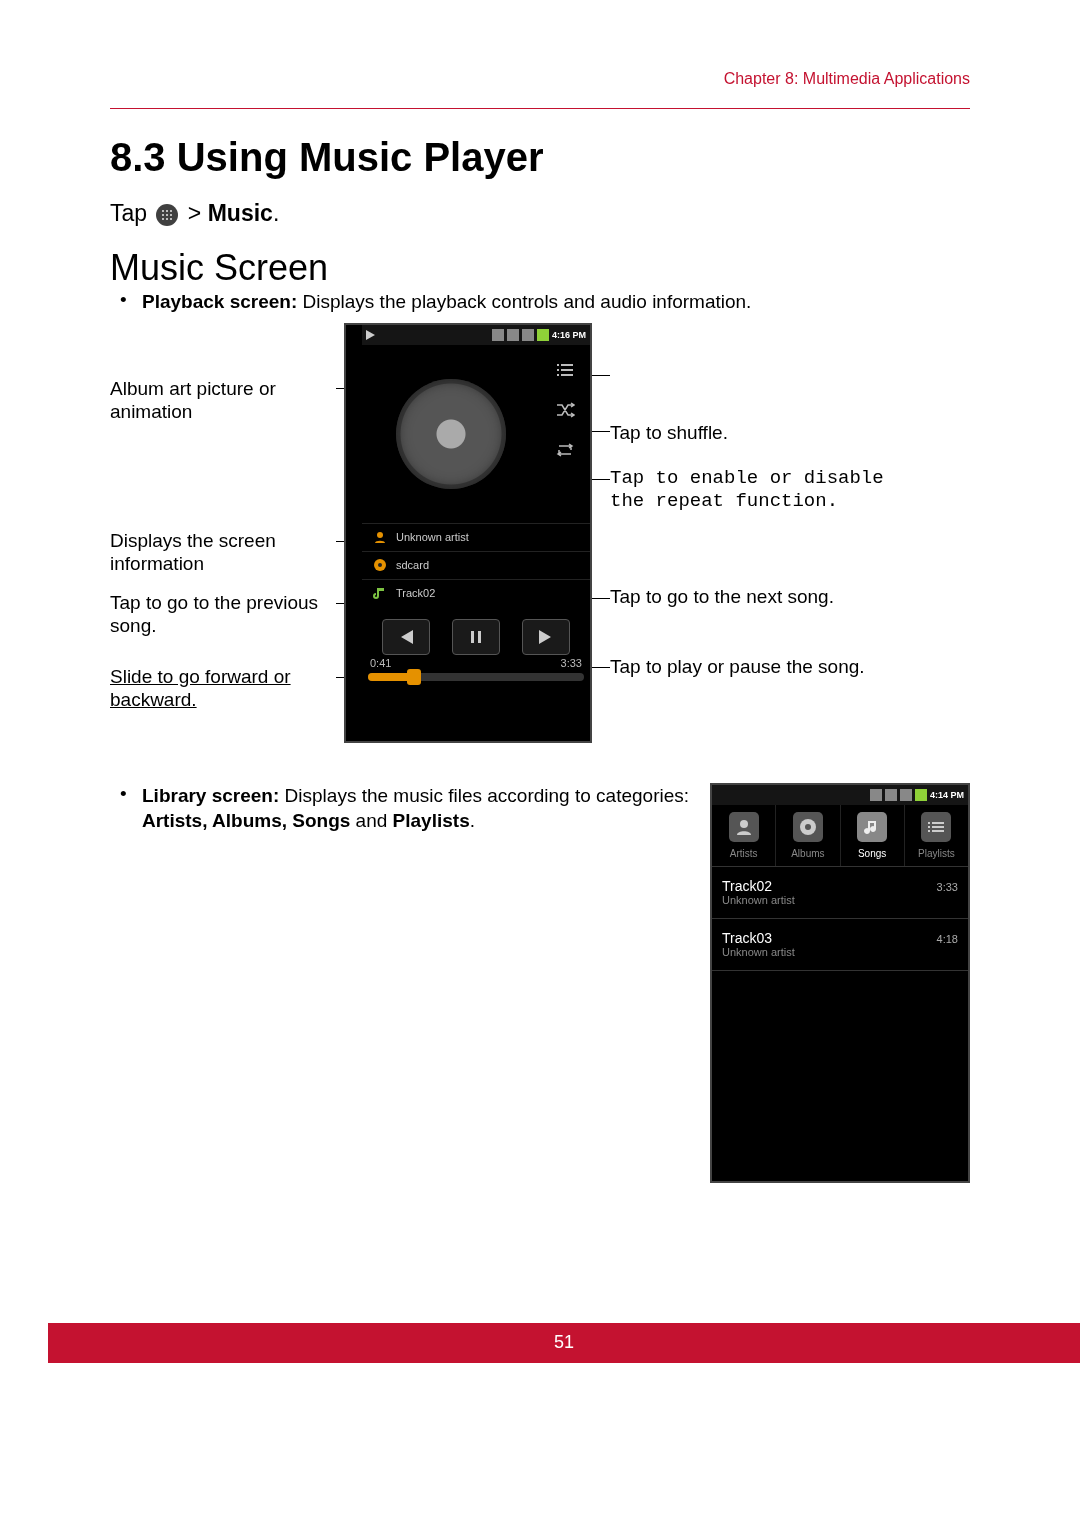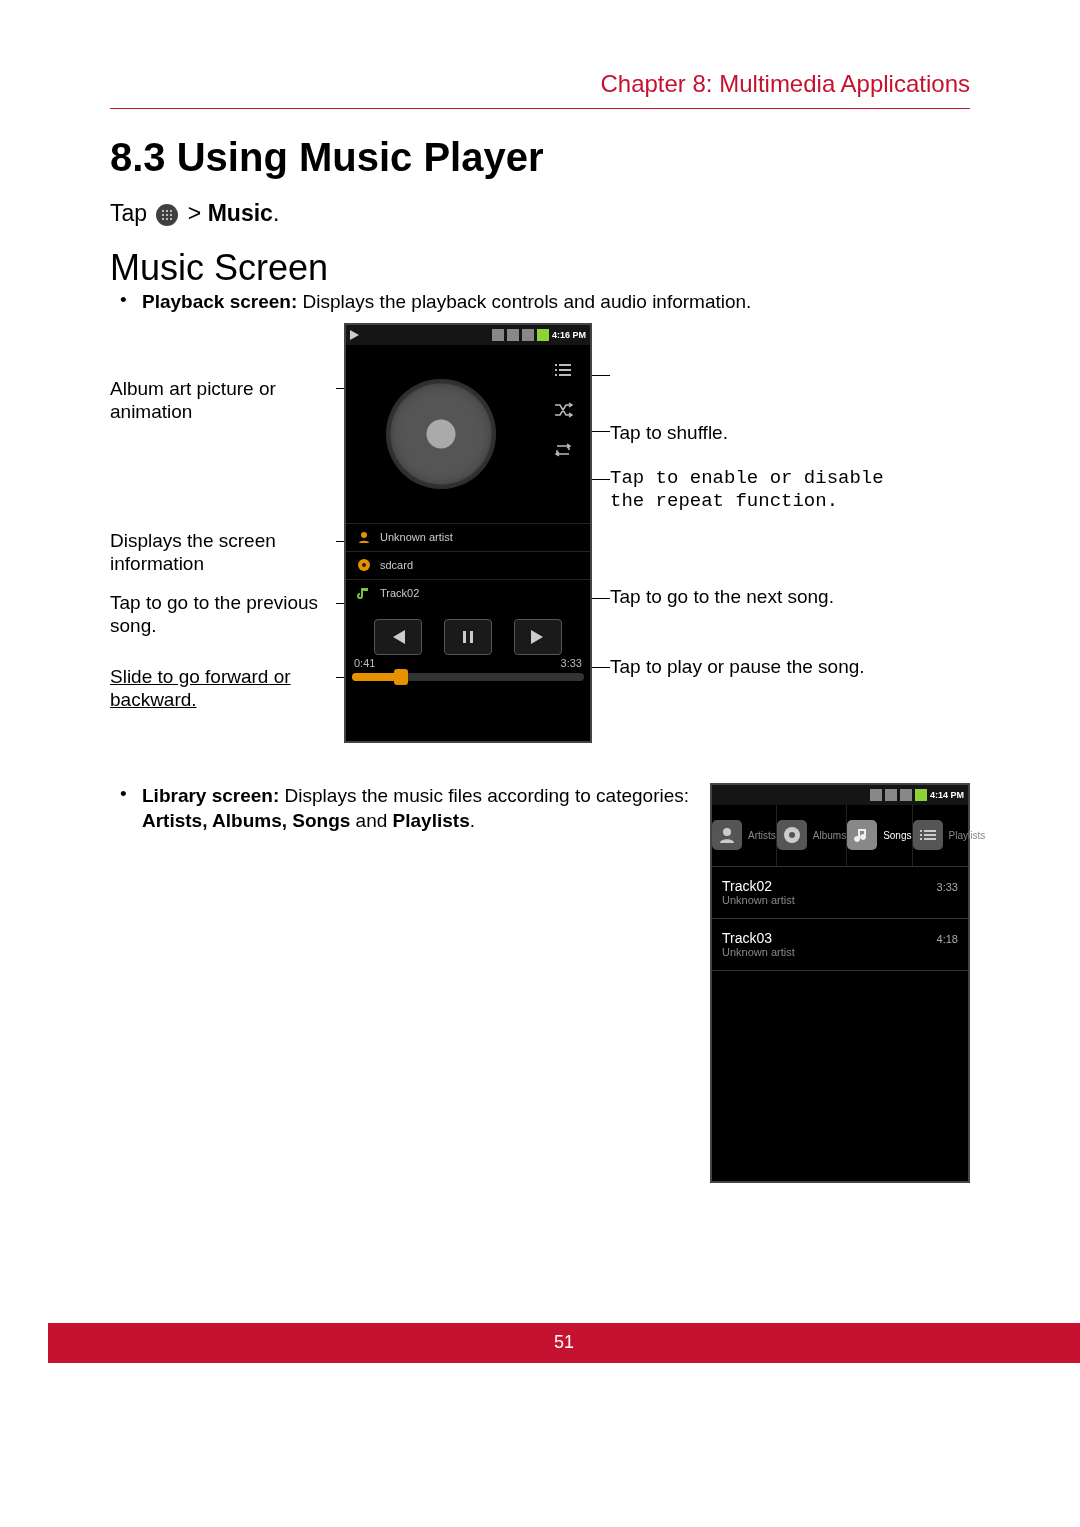--- a/index.html
+++ b/index.html
@@ -1,31 +1,31 @@
 <!DOCTYPE html>
 <html><head>
 <meta charset="utf-8">
 <style>
 * { margin: 0; padding: 0; box-sizing: border-box; }
 body { font-family: Arial, Helvetica, sans-serif; background: #fff; width: 1080px; margin: 0 auto; }
 .page { padding: 60px 110px 0 110px; background: #fff; position: relative; }
 .header-line { position: relative; height: 48px; }
-.header-text { position: absolute; right: 0; top: 10px; color: #c41230; font-size: 24px; }
+.header-text { position: absolute; right: 0; top: 10px; color: #c41230; font-size: 16px; }
 .header-rule { border: none; border-top: 1.5px solid #c41230; margin-top: 0; }
 .section-title { font-size: 40px; font-weight: bold; margin-top: 26px; margin-bottom: 20px; }
 .tap-line { font-size: 23px; margin-bottom: 20px; }
 .tap-line .icon-circle { display: inline-block; width: 22px; height: 22px; background: #404040; border-radius: 50%; vertical-align: middle; position: relative; margin: 0 3px; }
 .tap-line .icon-circle::after { content: ""; position: absolute; left: 5px; top: 5px; width: 12px; height: 12px; background-image: radial-gradient(circle, #bbb 1px, transparent 1px); background-size: 4px 4px; border-radius: 2px; }
 .subheading { font-size: 36px; font-weight: normal; }
 .bullet-block { display: flex; font-size: 19px; margin-bottom: 8px; }
 .bullet-block .dot { width: 32px; padding-left: 10px; }
 .bullet-block .btxt { flex: 1; line-height: 1.35; }
 
 .diagram1 { position: relative; height: 440px; margin-bottom: 10px; }
-.phone1 { position: absolute; left: 234px; top: 0; width: 248px; height: 420px; background: #000; border: 2px solid #444; }
+.phone1 { position: absolute; left: 234px; top: 0; width: 248px; height: 420px; background: #000; border: 2px solid #444; padding-left: 16px; }
 .statusbar { height: 20px; background: #151515; display: flex; justify-content: space-between; align-items: center; padding: 0 4px; }
 .statusbar .sb-left { display:flex; gap:3px; }
 .statusbar .sb-right { display:flex; gap:3px; align-items: center; }
 .statusbar .sb-icon { width: 12px; height: 12px; background: #888; }
 .statusbar .sb-icon.grn { background: #8fd138; }
 .statusbar .sb-time { color: #fff; font-size: 9px; font-weight: bold; }
 .statusbar .sb-icon.play { background: transparent; border-left: 9px solid #ccc; border-top: 5px solid transparent; border-bottom: 5px solid transparent; width:0; height:0; }
 
 .art-area { height: 178px; position: relative; display:flex; }
 .art-left { width: 190px; display:flex; align-items:center; justify-content:center; }
@@ -54,21 +54,21 @@
 .cl-line3-r { left:500px; width:280px; top:144px;font-family:Liberation Mono, monospace; }
 .cl-line4-r { left:500px; width:280px; top:262px; }
 .cl-line5-r { left:500px; width:280px; top:332px; }
 
 .leader { position:absolute; background:#000; height:1px; }
 
 .lib-row { display:flex; gap: 20px; margin-top: 20px; }
 .lib-text { flex: 1; font-size:19px; }
 .phone2 { width: 260px; height: 400px; background:#000; border:2px solid #444; }
 .tabs { height: 62px; display:flex; border-bottom:1px solid #333; }
-.tab { flex:1; display:flex; flex-direction:row; align-items:center; justify-content:center; gap:6px; border-right:1px solid #222; }
+.tab { flex:1; display:flex; flex-direction:column; align-items:center; justify-content:center; gap:6px; border-right:1px solid #222; }
 .tab:last-child { border-right:none; }
 .tab-icon { width:30px; height:30px; background:#555; border-radius:5px; display:flex; align-items:center; justify-content:center; color:#ddd; font-size:16px; }
 .tab-label { color:#888; font-size:10px; }
 .tab.active .tab-label { color:#fff; }
 .songrow { height:52px; border-bottom:1px solid #333; padding:8px 10px; display:flex; flex-direction:column; justify-content:center; position:relative; }
 .songrow .title { color:#fff; font-size:14px; }
 .songrow .artist { color:#888; font-size:11px; }
 .songrow .dur { position:absolute; right:10px; top:14px; color:#aaa; font-size:11px; }
 
 .footer { background:#c41230; height:40px; margin-top: 140px; display:flex; align-items:center; justify-content:center; color:#fff; font-size:18px;margin-left:48px; }

